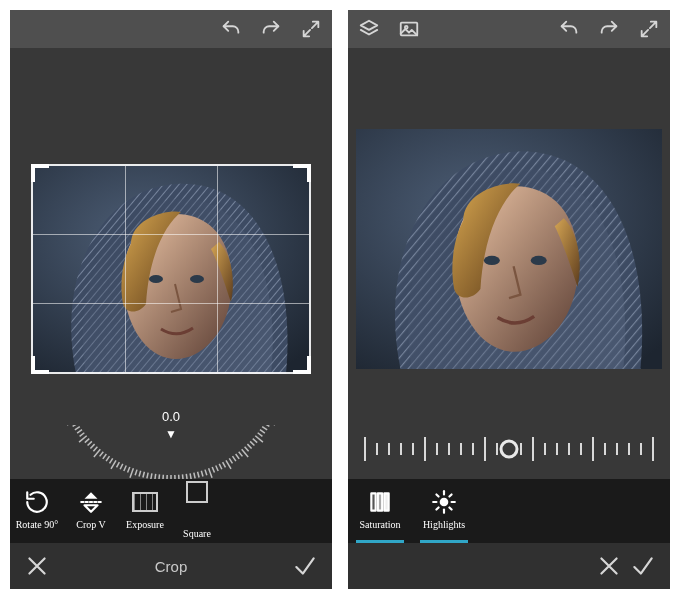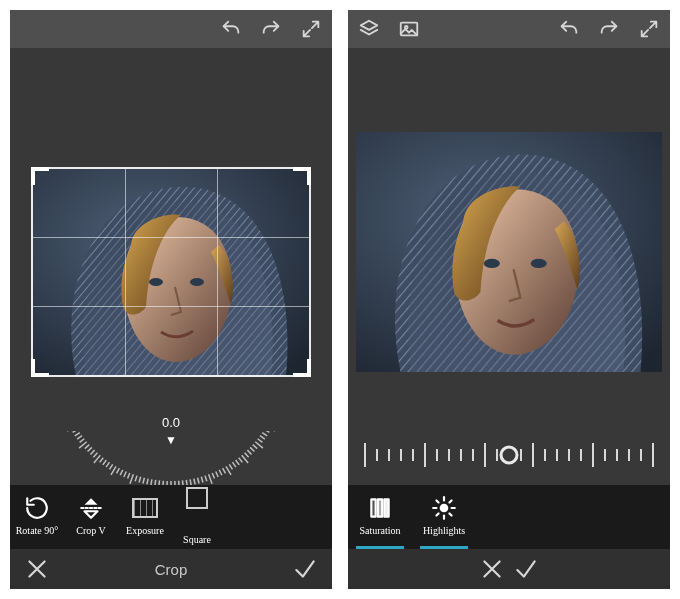--- a/index.html
+++ b/index.html
@@ -61,21 +61,21 @@
   .tool .tlabel { white-space:nowrap; font-size:10px;font-family:Liberation Serif, serif; }
   .tool.active::after { content:""; position:absolute; left:8px; right:8px; bottom:0; height:3px; background:var(--accent); }
   .tool.sel::after { content:""; position:absolute; left:8px; right:8px; bottom:0; height:3px; background:var(--accent); }
 
   .aspect-box { width:26px; height:20px; border:2px dashed #ccc; }
   .aspect-box.solid { border-style:solid; }
   .aspect-box.lined { border-style:solid; background:repeating-linear-gradient(90deg,#888 0 1px, transparent 1px 6px);}
   .aspect-box.sq { width:22px; height:22px; }
 
   
-  .bottombar { height:40px; background:var(--bg-bottombar); display:flex; align-items:center; justify-content:center; color:#c9c9c9; font-size:15px; padding:0 10px; }
+  .bottombar { height:46px; background:var(--bg-bottombar); display:flex; align-items:center; justify-content:flex-end; color:#c9c9c9; font-size:15px; padding:0 10px; }
   .bottombar .title { flex:1; text-align:center; }
   .bottombar svg { width:26px; height:26px; stroke:#d6d6d6; fill:none; stroke-width:2; stroke-linecap:round; stroke-linejoin:round; }
 
 </style>
 </head>
 <body>
 
 <div class="stage">
 
   <div class="phone">

